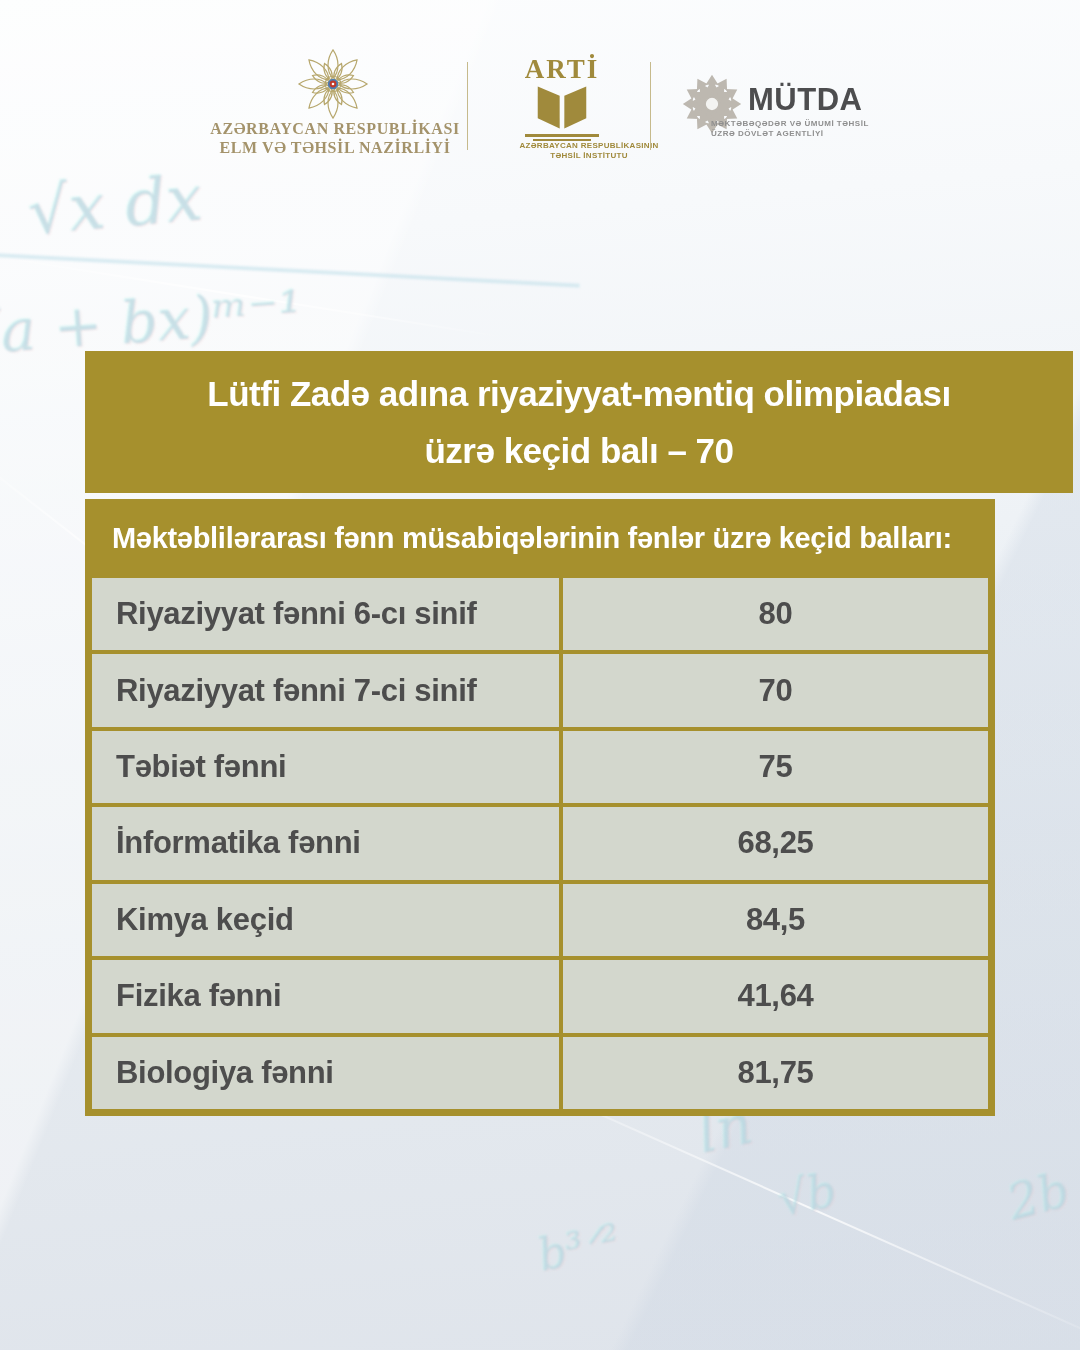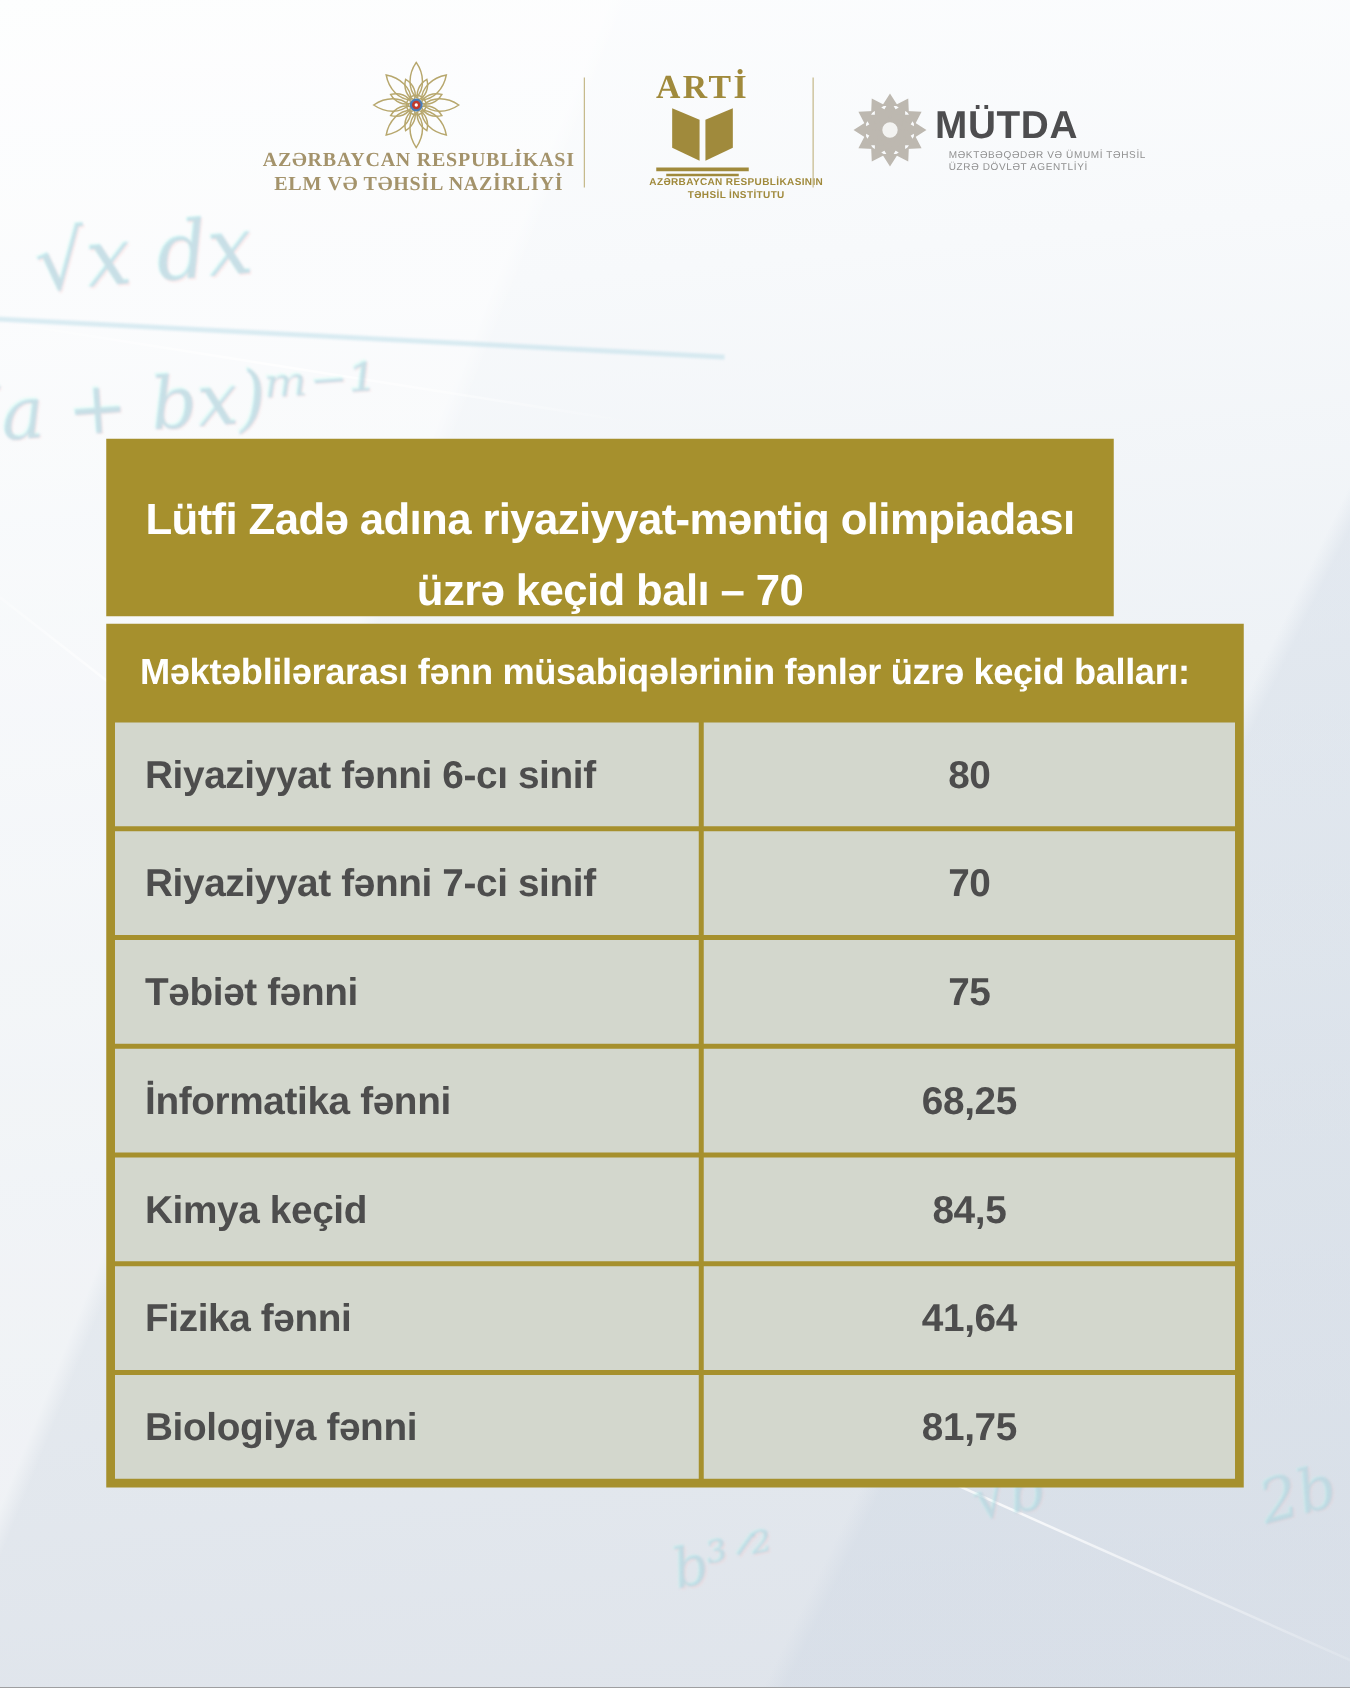--- a/index.html
+++ b/index.html
@@ -35,30 +35,30 @@
     font-family:"Liberation Serif", serif; color:#a4936b; font-size:16px; line-height:19px;
     letter-spacing:0.6px; font-weight:600; }
   .vdivider { position:absolute; width:1px; background:#c6ba8c; }
   .arti-name { position:absolute; left:502px; top:54px; width:120px; text-align:center;
     font-family:"Liberation Serif", serif; font-weight:bold; font-size:27px; color:#a08a3c; letter-spacing:2px; }
   .book-line { position:absolute; background:#a08a3c; }
   .arti-tiny { position:absolute; left:487px; top:141px; width:150px; text-align:center;
     font-size:8px; font-weight:bold; color:#a08a3c; letter-spacing:0.3px; line-height:10px;margin-left:27px; }
   .mutda-name { position:absolute; left:748px; top:82px; font-size:31px; font-weight:800;
     color:#4d4d4f; letter-spacing:0.5px; }
-  .mutda-tiny { position:absolute; left:759px; font-size:8px; font-weight:normal; color:#8f8f8f; letter-spacing:0.5px;text-align:center; }
+  .mutda-tiny { position:absolute; left:711px; font-size:8px; font-weight:bold; color:#8f8f8f; letter-spacing:0.5px;text-align:center; }
 
   
   .title-band {
-    position:absolute; left:85px; top:351px; width:806px; height:142px; background:#a6902d;
-    display:flex; flex-direction:column; justify-content:flex-end; align-items:center; gap:17px;
+    position:absolute; left:85px; top:351px; width:988px; height:142px; background:#a6902d;
+    display:flex; flex-direction:column; justify-content:center; align-items:center; gap:17px;
     color:#ffffff; font-weight:bold; font-size:35px; letter-spacing:-0.5px; text-align:center;
   }
   
-  .scores-panel { position:absolute; left:85px; top:499px; width:910px; height:691px; background:#a6902d; }
+  .scores-panel { position:absolute; left:85px; top:499px; width:910px; height:617px; background:#a6902d; }
   .subheader {
     position:absolute; left:0; top:0; right:0; height:79px; display:flex; align-items:center;
     padding-left:27px; color:#ffffff; font-weight:bold; font-size:29px; letter-spacing:-0.3px;
   }
   .score-grid {
     position:absolute; left:7px; right:7px; top:79px; bottom:7px;
     display:grid; grid-template-columns:467px 1fr; grid-template-rows:repeat(7,1fr); gap:4px;
   }
   .cell { background:rgba(219,228,234,0.85); display:flex; align-items:center;
     color:#4d4d4d; font-weight:bold; font-size:31px; letter-spacing:-0.3px; }

